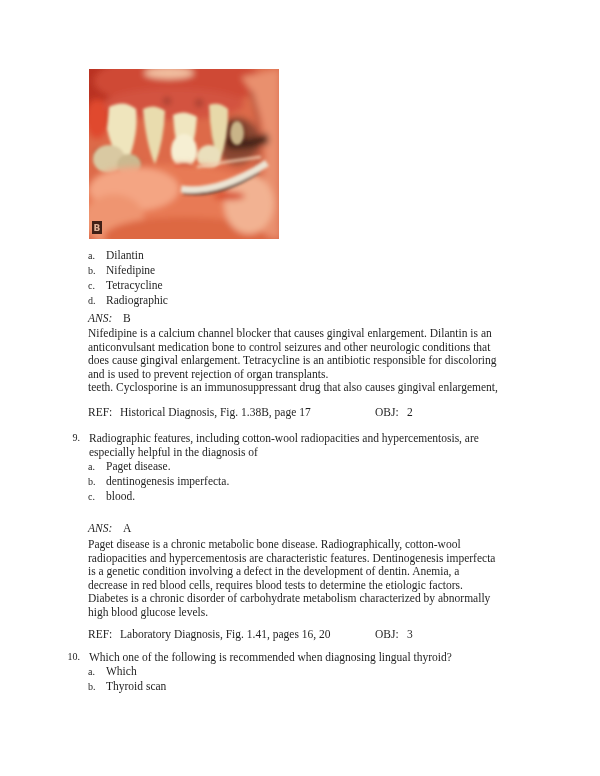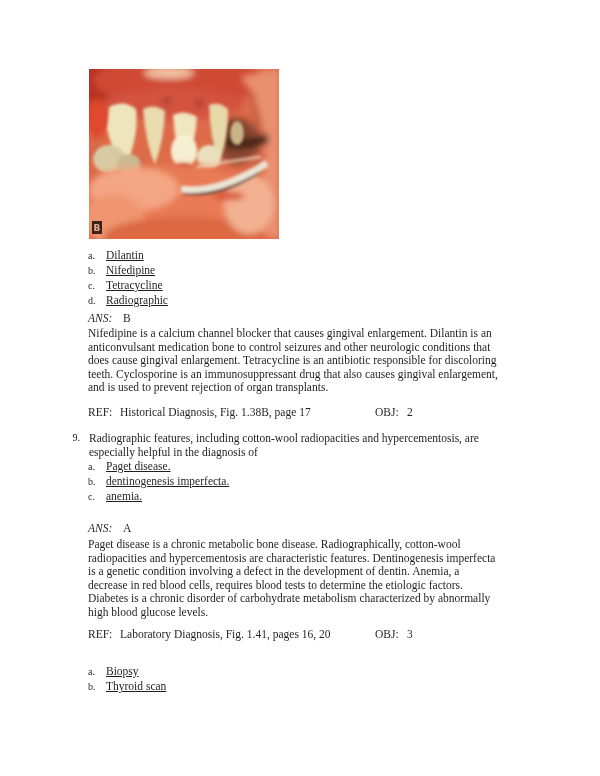--- a/index.html
+++ b/index.html
@@ -6,21 +6,21 @@
   .page{
     position:relative;width:600px;height:776px;background:#ffffff;
     font-family:"Liberation Serif","DejaVu Serif",serif;
     color:#1f1f1f;font-size:11.5px;overflow:hidden;
   }
   
   .photo{position:absolute;left:89px;top:69px;width:190px;height:170px;margin:0;overflow:hidden;}
   .photo svg{display:block;width:190px;height:170px;}
   
   .opts{position:absolute;left:88px;}
-  .opt-row{line-height:14px;white-space:nowrap;text-decoration:underline;}
+  .opt-row{line-height:14px;white-space:nowrap;}
   .opt-letter{display:inline-block;width:18px;font-size:10px;}
   
   .ans{position:absolute;left:88px;line-height:14px;white-space:nowrap;}
   .ans-lbl{display:inline-block;width:35px;font-style:italic;}
   
   .para{position:absolute;left:88px;line-height:13.6px;white-space:nowrap;}
   
   .refrow{position:absolute;left:88px;right:0;line-height:14px;white-space:nowrap;}
   .ref-lbl{display:inline-block;width:32px;}
   .objgrp{position:absolute;left:287px;top:0;}
@@ -106,58 +106,62 @@
   </div>
 
   <div class="ans" style="top:311px">
     <span class="ans-lbl">ANS:</span><span>B</span>
   </div>
 
   <div class="para" style="top:327px">
     <div>Nifedipine is a calcium channel blocker that causes gingival enlargement. Dilantin is an</div>
     <div>anticonvulsant medication bone to control seizures and other neurologic conditions that</div>
     <div>does cause gingival enlargement. Tetracycline is an antibiotic responsible for discoloring</div>
+    <div>and is used to prevent rejection of organ transplants.</div>
     <div>teeth. Cyclosporine is an immunosuppressant drug that also causes gingival enlargement,</div>
-    <div>and is used to prevent rejection of organ transplants.</div>
   </div>
 
   <div class="refrow" style="top:405px">
     <span class="ref-lbl">REF:</span><span>Historical Diagnosis, Fig. 1.38B, page 17</span>
     <span class="objgrp"><span class="obj-lbl">OBJ:</span><span>2</span></span>
   </div>
 
   <div class="question" style="top:431px">
     <span class="qnum">9.</span>
     <div class="qline">Radiographic features, including cotton-wool radiopacities and hypercementosis, are</div>
     <div class="qline">especially helpful in the diagnosis of</div>
   </div>
 
   <div class="opts" style="top:459px">
     <div class="opt-row"><span class="opt-letter">a.</span><span>Paget disease.</span></div>
     <div class="opt-row"><span class="opt-letter">b.</span><span>dentinogenesis imperfecta.</span></div>
-    <div class="opt-row"><span class="opt-letter">c.</span><span>anemia.</span></div>
+    <div class="opt-row"><span class="opt-letter">c.</span><span>blood.</span></div>
   </div>
 
   <div class="ans" style="top:521px">
     <span class="ans-lbl">ANS:</span><span>A</span>
   </div>
 
   <div class="para" style="top:538px">
     <div>Paget disease is a chronic metabolic bone disease. Radiographically, cotton-wool</div>
     <div>radiopacities and hypercementosis are characteristic features. Dentinogenesis imperfecta</div>
     <div>is a genetic condition involving a defect in the development of dentin. Anemia, a</div>
     <div>decrease in red blood cells, requires blood tests to determine the etiologic factors.</div>
     <div>Diabetes is a chronic disorder of carbohydrate metabolism characterized by abnormally</div>
     <div>high blood glucose levels.</div>
   </div>
 
   <div class="refrow" style="top:627px">
     <span class="ref-lbl">REF:</span><span>Laboratory Diagnosis, Fig. 1.41, pages 16, 20</span>
     <span class="objgrp"><span class="obj-lbl">OBJ:</span><span>3</span></span>
   </div>
 
+  <div class="question" style="top:650px">
+    <span class="qnum">10.</span>
+    <div class="qline">Which one of the following is recommended when diagnosing lingual thyroid?</div>
+  </div>
 
   <div class="opts" style="top:664px">
-    <div class="opt-row"><span class="opt-letter">a.</span><span>Biopsy</span></div>
+    <div class="opt-row"><span class="opt-letter">a.</span><span>Which</span></div>
     <div class="opt-row"><span class="opt-letter">b.</span><span>Thyroid scan</span></div>
   </div>
 
 </div>
 
 </body></html>

